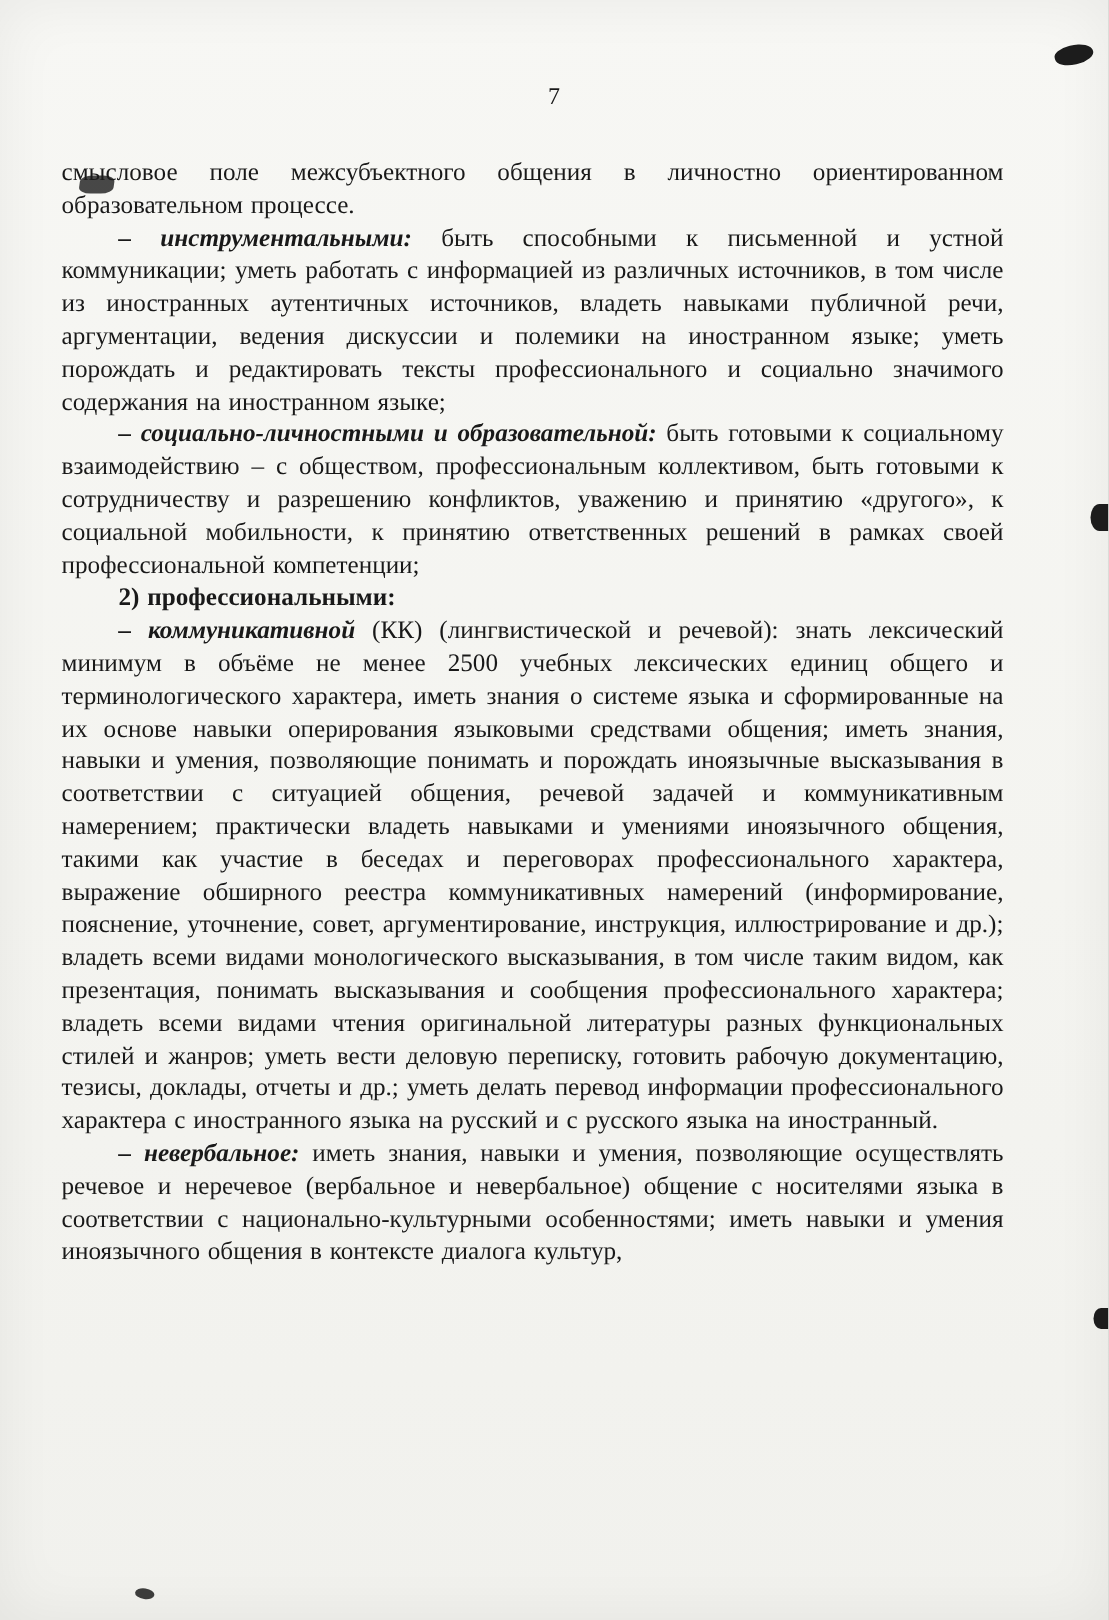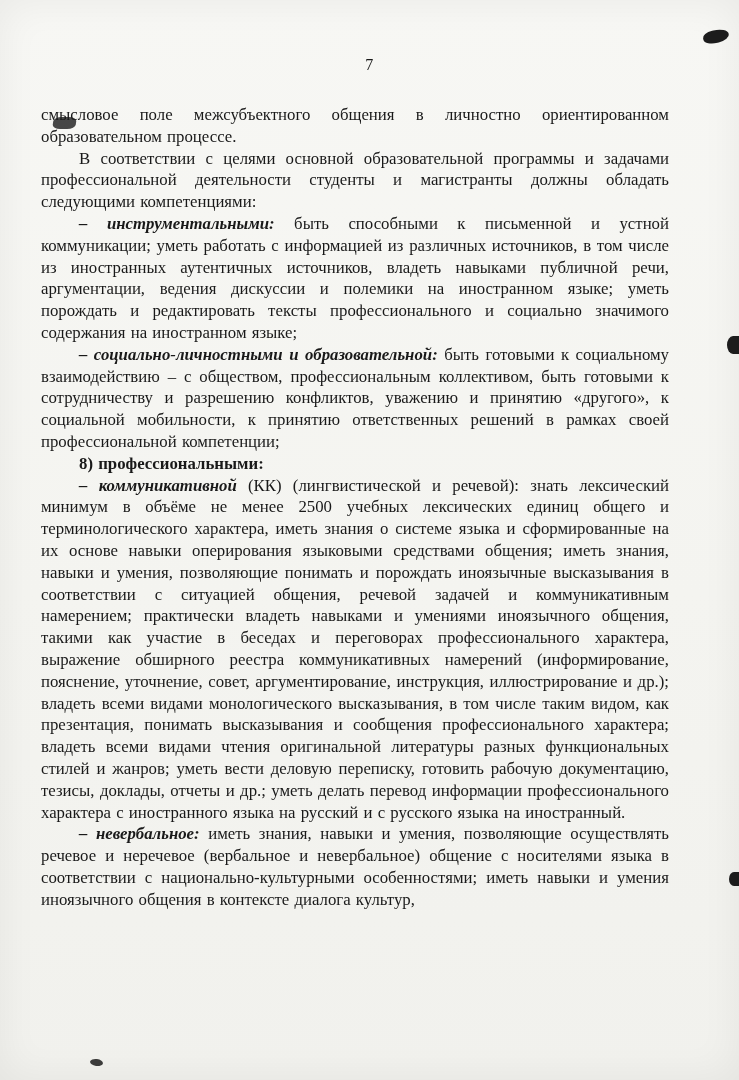--- a/index.html
+++ b/index.html
@@ -60,29 +60,28 @@
 <body>
 
 <div class="page">
 
   <div class="page-number">7</div>
 
   <div class="content">
 
     <p class="para noindent"><span>смысловое поле межсубъектного общения в личностно ориентированном образовательном процессе.</span></p>
 
-    <p class="para"><span>В соответствии с целями основной образовательной программы и задачами профессиональной деятельности студенты и магистранты должны обладать следующими компетенциями:</span></p>
 
 
 
     <p class="para"><span class="bi">– инструментальными:</span><span> быть способными к письменной и устной коммуникации; уметь работать с информацией из различных источников, в том числе из иностранных аутентичных источников, владеть навыками публичной речи, аргументации, ведения дискуссии и полемики на иностранном языке; уметь порождать и редактировать тексты профессионального и социально значимого содержания на иностранном языке;</span></p>
 
     <p class="para"><span class="bi">– социально-личностными и образовательной:</span><span> быть готовыми к социальному взаимодействию – с обществом, профессиональным коллективом, быть готовыми к сотрудничеству и разрешению конфликтов, уважению и принятию «другого», к социальной мобильности, к принятию ответственных решений в рамках своей профессиональной компетенции;</span></p>
 
-    <p class="para"><span class="b">8) профессиональными:</span></p>
+    <p class="para"><span class="b">2) профессиональными:</span></p>
 
     <p class="para"><span class="bi">– коммуникативной</span><span> (КК) (лингвистической и речевой): знать лексический минимум в объёме не менее 2500 учебных лексических единиц общего и терминологического характера, иметь знания о системе языка и сформированные на их основе навыки оперирования языковыми средствами общения; иметь знания, навыки и умения, позволяющие понимать и порождать иноязычные высказывания в соответствии с ситуацией общения, речевой задачей и коммуникативным намерением; практически владеть навыками и умениями иноязычного общения, такими как участие в беседах и переговорах профессионального характера, выражение обширного реестра коммуникативных намерений (информирование, пояснение, уточнение, совет, аргументирование, инструкция, иллюстрирование и др.); владеть всеми видами монологического высказывания, в том числе таким видом, как презентация, понимать высказывания и сообщения профессионального характера; владеть всеми видами чтения оригинальной литературы разных функциональных стилей и жанров; уметь вести деловую переписку, готовить рабочую документацию, тезисы, доклады, отчеты и др.; уметь делать перевод информации профессионального характера с иностранного языка на русский и с русского языка на иностранный.</span></p>
 
     <p class="para"><span class="bi">– невербальное:</span><span> иметь знания, навыки и умения, позволяющие осуществлять речевое и неречевое (вербальное и невербальное) общение с носителями языка в соответствии с национально-культурными особенностями; иметь навыки и умения иноязычного общения в контексте диалога культур,</span></p>
 
   </div>
 
   <div class="artifact a1"></div>
   <div class="artifact a2"></div>
   <div class="artifact a3"></div>

